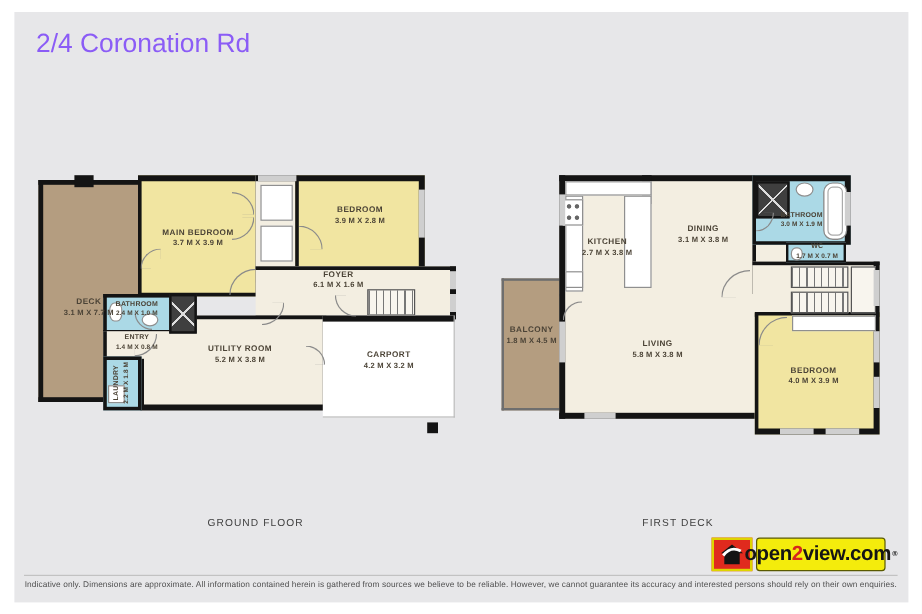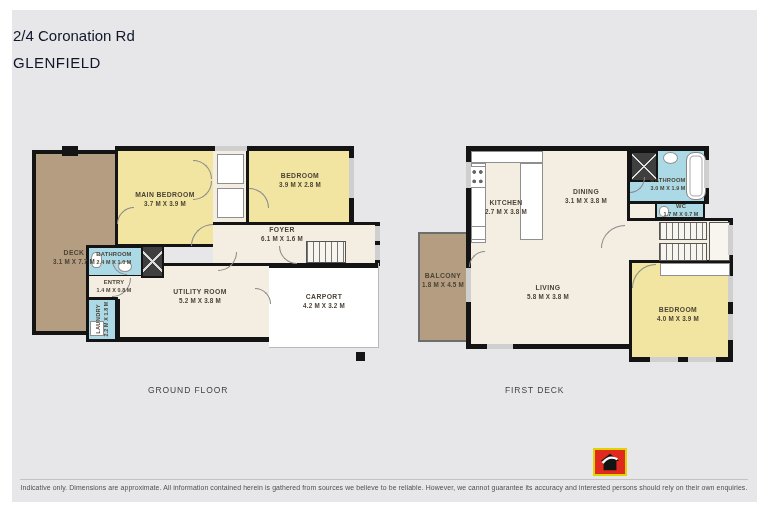--- a/index.html
+++ b/index.html
@@ -1,19 +1,19 @@
 <!DOCTYPE html>
 <html><head>
 <meta charset="utf-8">
 <style>
   html,body{margin:0;padding:0;}
   .page{position:relative;width:768px;height:512px;background:#ffffff;font-family:"Liberation Sans",sans-serif;overflow:hidden;}
   .panel{position:absolute;left:12px;top:10px;width:745px;height:492px;background:#e7e7e9;}
   .a{position:absolute;}
-  .title{position:absolute;left:13px;top:22px;color:#0f172a;line-height:27px;font-size:15px;}
+  .title{position:absolute;left:30px;top:22px;color:#8b5cf6;line-height:27px;font-size:22px;}
   .title .l2{letter-spacing:.5px;}
   .room{position:absolute;box-sizing:border-box;border:0 solid #141414;}
   .cream{background:#f3eee1;}
   .yellow{background:#f1e5a1;}
   .blue{background:#abd9e6;}
   .brown{background:#b49d80;}
   .lbl{position:absolute;transform:translate(-50%,-50%);text-align:center;color:#4b4336;white-space:nowrap;line-height:1.3;z-index:30;}
   .lbl .n{display:block;font-size:6.8px;font-weight:700;letter-spacing:.4px;}
   .lbl .d{display:block;font-size:6.3px;font-weight:700;letter-spacing:.2px;}
   .lbl.tiny .n{font-size:5.8px;letter-spacing:.2px;}
@@ -21,40 +21,39 @@
   .lbl.rot{transform:translate(-50%,-50%) rotate(-90deg);}
   .win{position:absolute;background:#cfcfcf;z-index:20;}
   .arc{position:absolute;z-index:25;border:0 solid #8a8a8a;box-sizing:border-box;}
   .stairs{position:absolute;background:#f8f5ee repeating-linear-gradient(90deg,#777 0,#777 1px,transparent 1px,transparent 6px);border:1px solid #555;z-index:15;box-sizing:border-box;}
   .fix{position:absolute;background:#fff;border:1px solid #8f8f8f;z-index:18;box-sizing:border-box;}
   .shower{position:absolute;z-index:18;box-sizing:border-box;border:2px solid #141414;
     background:
       linear-gradient(45deg,transparent calc(50% - .8px),#ddd calc(50% - .8px),#ddd calc(50% + .8px),transparent calc(50% + .8px)),
       linear-gradient(-45deg,transparent calc(50% - .8px),#ddd calc(50% - .8px),#ddd calc(50% + .8px),transparent calc(50% + .8px)),
       #3f3f3f;}
-  .caption{position:absolute;font-size:8.5px;color:#3f3f3f;letter-spacing:.9px;z-index:30;}
+  .caption{position:absolute;text-align:center;font-size:8.5px;color:#3f3f3f;letter-spacing:.9px;z-index:30;margin-top:45px;}
   .divider{position:absolute;left:20px;top:479px;width:728px;height:1px;background:#c2c2c2;}
   .disclaimer{position:absolute;left:0;top:484px;width:768px;text-align:center;font-size:6.9px;color:#4f4f4f;letter-spacing:.1px;}
   .logo-red{position:absolute;left:593px;top:448px;width:34px;height:28px;background:#e02a1e;border:2px solid #ded400;box-sizing:border-box;z-index:40;display:flex;align-items:center;justify-content:center;}
   .logo-yellow{position:absolute;left:630px;top:448px;width:108px;height:28px;background:#f4ec0c;border:1px solid #5a5a00;border-radius:3px;box-sizing:border-box;z-index:40;display:flex;align-items:center;justify-content:center;font-weight:bold;font-size:17px;letter-spacing:-.3px;color:#151515;}
   .logo-yellow .num{color:#d6251d;}
   .logo-yellow sup{font-size:6px;margin-left:1px;}
   .tub{position:absolute;background:#fff;border:1px solid #888;border-radius:8px;box-shadow:inset 0 0 0 2.5px #fff,inset 0 0 0 3.5px #aaa;z-index:18;box-sizing:border-box;}
   .stove{position:absolute;background:#fff;border:1px solid #8f8f8f;z-index:19;box-sizing:border-box;
     background-image:radial-gradient(circle at 28% 25%,#666 1.5px,transparent 2.2px),radial-gradient(circle at 72% 25%,#666 1.5px,transparent 2.2px),radial-gradient(circle at 28% 72%,#666 1.5px,transparent 2.2px),radial-gradient(circle at 72% 72%,#666 1.5px,transparent 2.2px);}
 </style>
 </head>
 <body>
 
 <div class="page">
   <div class="panel"></div>
 
   <div class="title">
     <div class="l1">2/4 Coronation Rd</div>
-    <div class="l2">GLENFIELD</div>
   </div>
 
   <div class="room brown" style="left:32px;top:150px;width:84px;height:185px;border-width:4px 0 4px 4px;"></div>
   <div class="a" style="left:62px;top:146px;width:16px;height:10px;background:#141414;z-index:12;"></div>
   <div class="room yellow" style="left:115px;top:146px;width:101px;height:101px;border-width:5px 3px 3px 3px;"></div>
   <div class="room cream" style="left:213px;top:146px;width:36px;height:79px;border-width:5px 0 3px 0;"></div>
   <div class="room yellow" style="left:246px;top:146px;width:108px;height:79px;border-width:5px 5px 3px 3px;"></div>
   <div class="room cream" style="left:213px;top:222px;width:167px;height:44px;border-width:3px 5px 3px 0;"></div>
   <div class="stairs" style="left:306px;top:241px;width:40px;height:22px;"></div>
   <div class="room cream" style="left:117px;top:263px;width:155px;height:79px;border-width:3px 3px 5px 3px;"></div>
@@ -201,13 +200,19 @@
 
   <div class="divider"></div>
   <div class="disclaimer">Indicative only. Dimensions are approximate. All information contained herein is gathered from sources we believe to be reliable. However, we cannot guarantee its accuracy and interested persons should rely on their own enquiries.</div>
 
   <div class="logo-red">
     <svg width="22" height="22" viewBox="0 0 24 24">
       <path d="M12 3 L22 11 H19 V21 H5 V11 H2 Z" fill="#141414"></path>
       <path d="M4 13 Q11 4 20 9" stroke="#ffffff" stroke-width="2.6" fill="none"></path>
     </svg>
   </div>
+  <div class="logo-yellow">
+    <span>open</span>
+      <span class="num">2</span>
+      <span>view.com</span>
+      <sup>®</sup>
+  </div>
 </div>
 
 </body></html>

